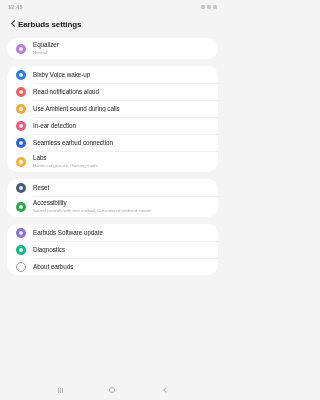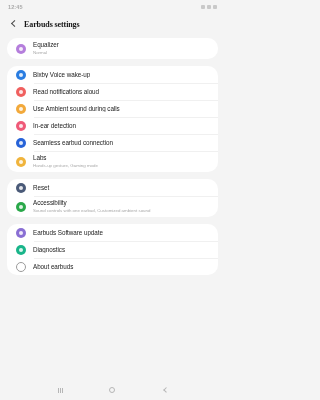--- a/index.html
+++ b/index.html
@@ -20,22 +20,21 @@
   }
   .statusbar .clock { font-weight:600; }
   .statusbar .sb-right { margin-left:auto; display:flex; gap:2px; align-items:center; }
   .sb-ico { width:4px; height:4px; border-radius:1px; background:#c9c9c9; display:inline-block; }
 
   
   .header {
     flex:0 0 auto;
     display:flex; align-items:flex-start;
     padding:6px 10px 9px 9px;
-    gap:7px;
-    font-family:Liberation Serif, serif;
+    gap:1px;
   }
   .back-arrow {
     width:8px; height:8px; position:relative; flex:0 0 8px; cursor:pointer;
   }
   .back-arrow::before {
     content:""; position:absolute; left:2.5px; top:1.2px;
     width:4.2px; height:4.2px;
     border-left:1.1px solid #4a4a4a; border-bottom:1.1px solid #4a4a4a;
     transform:rotate(45deg);
   }

